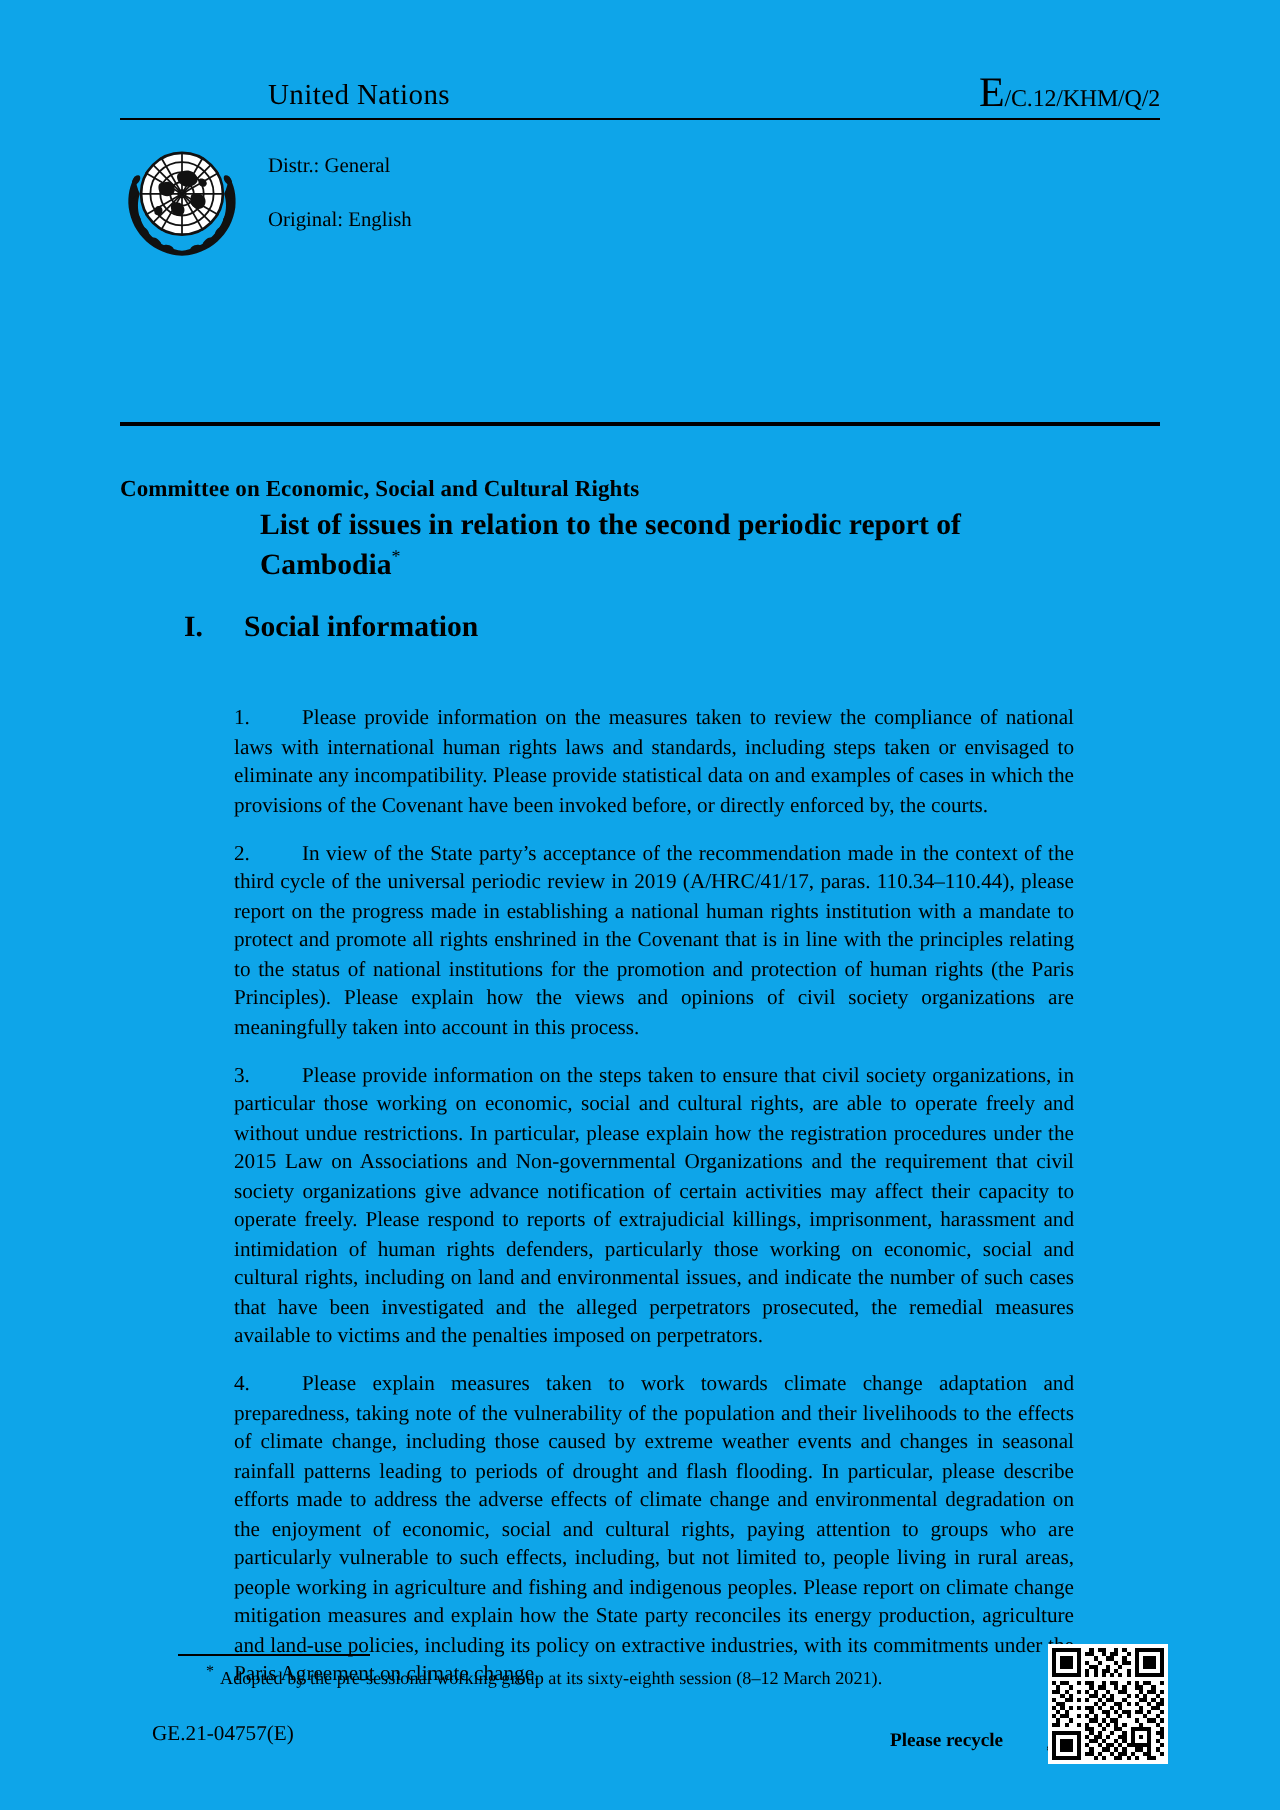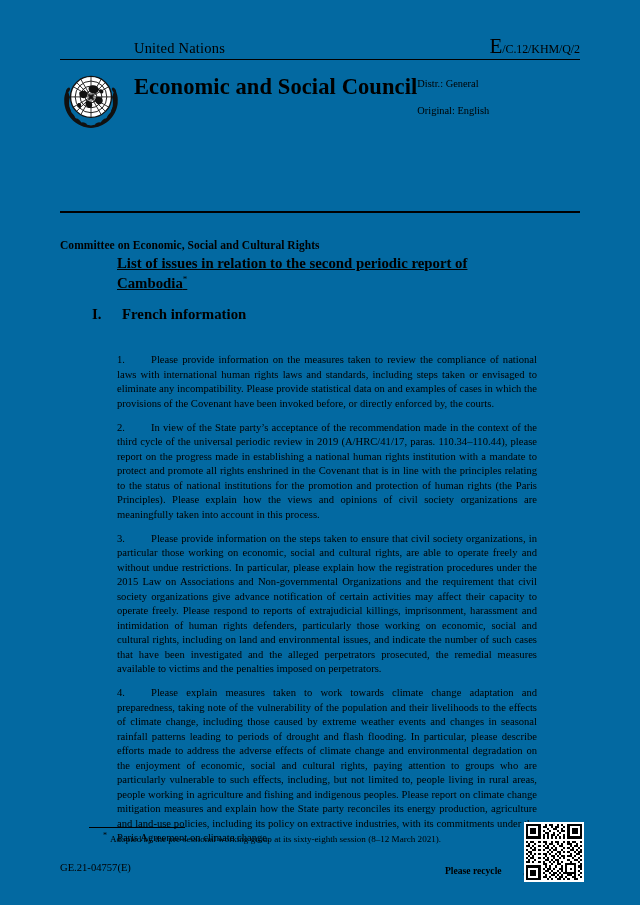--- a/index.html
+++ b/index.html
@@ -8,21 +8,21 @@
     background: #ffffff;
   }
   body {
     font-family: "Liberation Serif", serif;
     color: #000000;
   }
   #page {
     position: relative;
     width: 640px;
     height: 905px;
-    background: #0369a1;
+    background: #0ea5e9;
     overflow: hidden;
     box-sizing: border-box;
   }
 
   
   .masthead {
     position: absolute;
     left: 60px;
     top: 36px;
     width: 520px;
@@ -103,27 +103,26 @@
     width: 520px;
     font-weight: bold;
     font-size: 11.5px;
     letter-spacing: 0.05px;
     margin-top: 17px;
   }
 
   
   .doc-title {
     position: absolute;
-    left: 117px;
+    left: 130px;
     top: 254px;
     width: 420px;
     font-weight: bold;
     font-size: 14.8px;
     line-height: 1.35;
-    text-decoration: underline;
   }
   .doc-title sup {
     font-size: 9px;
     font-weight: normal;
     vertical-align: super;
     line-height: 0;
   }
 
   
   .section-heading {
@@ -180,21 +179,21 @@
   .footnote sup {
     font-size: 8px;
     vertical-align: super;
     line-height: 0;
     margin-right: 3px;
   }
 
   
   .job-number {
     position: absolute;
-    left: 60px;
+    left: 76px;
     top: 862px;
     font-size: 10.6px;
   }
   .recycle-block {
     position: absolute;
     left: 445px;
     top: 862px;
     display: flex;
     align-items: center;
     gap: 19px;
@@ -290,44 +289,41 @@
             <path d="M44 52 C48 51 52 54 52 58 C52 62 48 64 45 62
                      C41 60 40 55 42 53 Z"></path>
             <path d="M30 55 C33 54 35 57 34 60 C33 63 30 63 28 61
                      C27 58 28 56 30 55 Z"></path>
             <path d="M64 33 C67 32 70 34 70 37 C69 40 66 40 64 38
                      C63 36 63 34 64 33 Z"></path>
           </g>
         </svg>
       </div>
 
-      <div class="title-cell">
-        <div class="main-title">Economic and Social Council</div>
-      </div>
 
       <div class="distr-cell">
         <div>Distr.: General</div>
         <div class="distr-gap"></div>
         <div>Original: English</div>
       </div>
 
     </div>
   </div>
 
   <div class="rule-thick"></div>
 
   <div class="committee">Committee on Economic, Social and Cultural Rights</div>
 
   <div class="doc-title">
     <span>List of issues in relation to the second periodic report of Cambodia</span><sup>*</sup>
   </div>
 
   <div class="section-heading">
     <span class="section-num">I.</span>
-    <span>French information</span>
+    <span>Social information</span>
   </div>
 
   <div class="body-block">
     <p class="para">
       <span class="pnum">1.</span><span>Please provide information on the measures taken to review the compliance of national laws with international human rights laws and standards, including steps taken or envisaged to eliminate any incompatibility. Please provide statistical data on and examples of cases in which the provisions of the Covenant have been invoked before, or directly enforced by, the courts.</span>
     </p>
     <p class="para">
       <span class="pnum">2.</span><span>In view of the State party’s acceptance of the recommendation made in the context of the third cycle of the universal periodic review in 2019 (A/HRC/41/17, paras. 110.34–110.44), please report on the progress made in establishing a national human rights institution with a mandate to protect and promote all rights enshrined in the Covenant that is in line with the principles relating to the status of national institutions for the promotion and protection of human rights (the Paris Principles). Please explain how the views and opinions of civil society organizations are meaningfully taken into account in this process.</span>
     </p>
     <p class="para">

